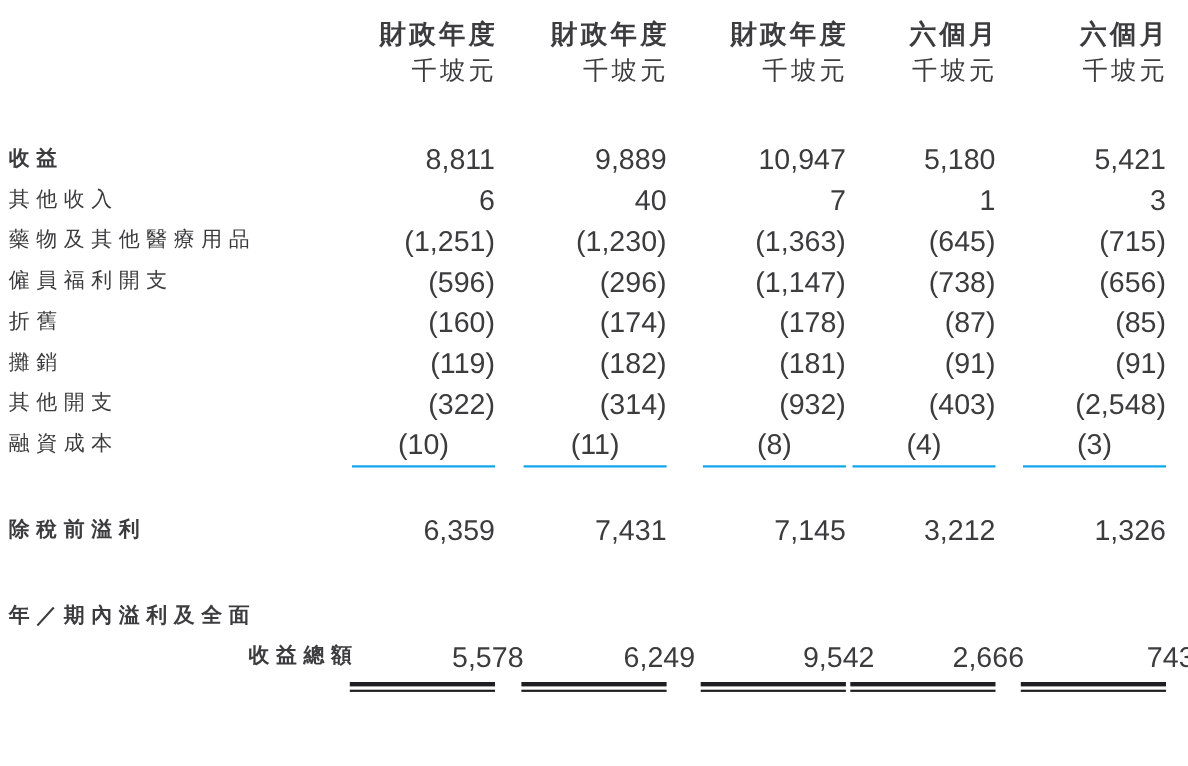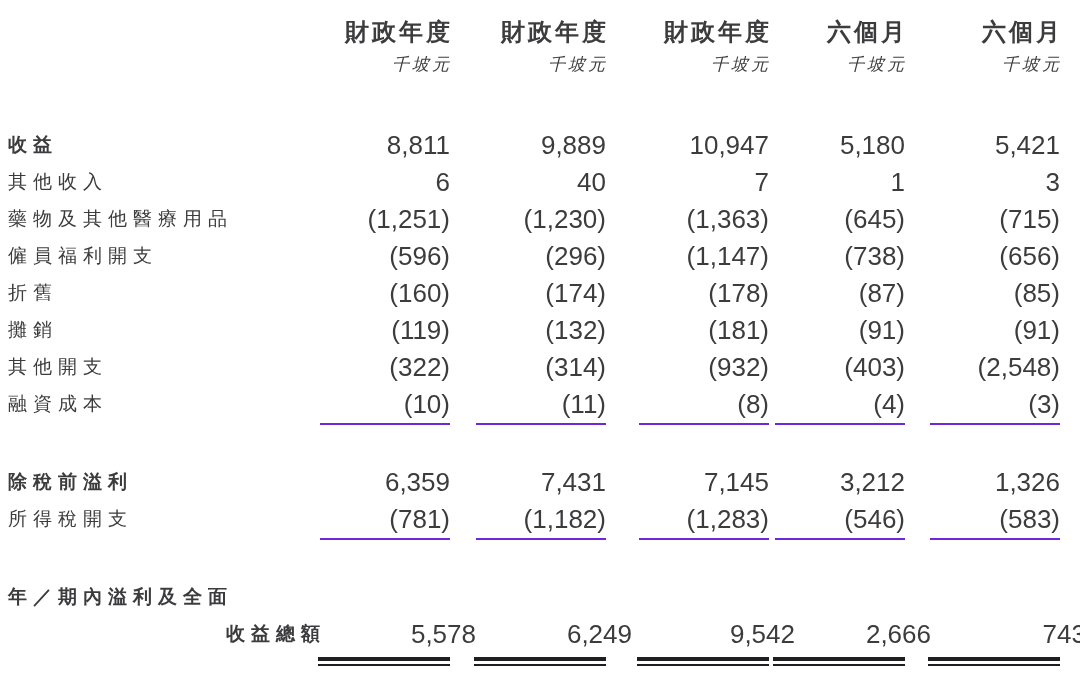--- a/index.html
+++ b/index.html
@@ -39,22 +39,21 @@
   .hdr-unit-line { height: 32px; line-height: 30px; }
   .hdr-text {
     font-weight: 700;
     font-size: 24px;
     letter-spacing: 3px;
     margin-right: -3px;
     white-space: nowrap;
   }
   .hdr-unit {
     font-family: "Liberation Serif", serif;
-    font-style: italic;
-    font-size: 17px;
+    font-size: 23px;
     letter-spacing: 3px;
     margin-right: -2px;
     white-space: nowrap;
   }
   .header-block { margin-bottom: 46px; }
 
   
   .data-row { height: 37px; line-height: 34px; }
   .row-label {
     font-size: 19px;
@@ -64,22 +63,23 @@
   .row-label.bold { font-weight: 700; }
   .row-label.indent { padding-left: 26px; text-align: right; }
   .val {
     display: inline-block;
     min-width: 130px;
     font-size: 26px;
     text-align: right;
     white-space: nowrap;
   }
   .val.ul {
-    border-bottom: 2px solid #6d28d9;
+    border-bottom: 2px solid #0ea5e9;
     padding-bottom: 2px;
+    text-align: center;
   }
   .gap-before { margin-top: 41px; }
 
   
   .rule-row { height: 12px; }
   .dbl-rule {
     width: 132px;
     height: 3px;
     border-top: 4px solid #1f1f21;
     border-bottom: 2px solid #1f1f21;
@@ -148,21 +148,21 @@
         <div class="c-label row-label">折舊</div>
         <div class="c-1 num-cell"><span class="val">(160)</span></div>
         <div class="c-2 num-cell"><span class="val">(174)</span></div>
         <div class="c-3 num-cell"><span class="val">(178)</span></div>
         <div class="c-4 num-cell"><span class="val">(87)</span></div>
         <div class="c-5 num-cell"><span class="val">(85)</span></div>
       </div>
       <div class="frow data-row">
         <div class="c-label row-label">攤銷</div>
         <div class="c-1 num-cell"><span class="val">(119)</span></div>
-        <div class="c-2 num-cell"><span class="val">(132)</span></div>
+        <div class="c-2 num-cell"><span class="val">(182)</span></div>
         <div class="c-3 num-cell"><span class="val">(181)</span></div>
         <div class="c-4 num-cell"><span class="val">(91)</span></div>
         <div class="c-5 num-cell"><span class="val">(91)</span></div>
       </div>
       <div class="frow data-row">
         <div class="c-label row-label">其他開支</div>
         <div class="c-1 num-cell"><span class="val">(322)</span></div>
         <div class="c-2 num-cell"><span class="val">(314)</span></div>
         <div class="c-3 num-cell"><span class="val">(932)</span></div>
         <div class="c-4 num-cell"><span class="val">(403)</span></div>
@@ -177,28 +177,20 @@
         <div class="c-5 num-cell"><span class="val ul">(3)</span></div>
       </div>
       <div class="frow data-row gap-before">
         <div class="c-label row-label bold">除稅前溢利</div>
         <div class="c-1 num-cell"><span class="val">6,359</span></div>
         <div class="c-2 num-cell"><span class="val">7,431</span></div>
         <div class="c-3 num-cell"><span class="val">7,145</span></div>
         <div class="c-4 num-cell"><span class="val">3,212</span></div>
         <div class="c-5 num-cell"><span class="val">1,326</span></div>
       </div>
-      <div class="frow data-row">
-        <div class="c-label row-label">所得稅開支</div>
-        <div class="c-1 num-cell"><span class="val ul">(781)</span></div>
-        <div class="c-2 num-cell"><span class="val ul">(1,182)</span></div>
-        <div class="c-3 num-cell"><span class="val ul">(1,283)</span></div>
-        <div class="c-4 num-cell"><span class="val ul">(546)</span></div>
-        <div class="c-5 num-cell"><span class="val ul">(583)</span></div>
-      </div>
       <div class="frow data-row gap-before">
         <div class="c-label row-label bold">年／期內溢利及全面</div>
       </div>
       <div class="frow data-row">
         <div class="c-label row-label bold indent">收益總額</div>
         <div class="c-1 num-cell"><span class="val">5,578</span></div>
         <div class="c-2 num-cell"><span class="val">6,249</span></div>
         <div class="c-3 num-cell"><span class="val">9,542</span></div>
         <div class="c-4 num-cell"><span class="val">2,666</span></div>
         <div class="c-5 num-cell"><span class="val">743</span></div>

